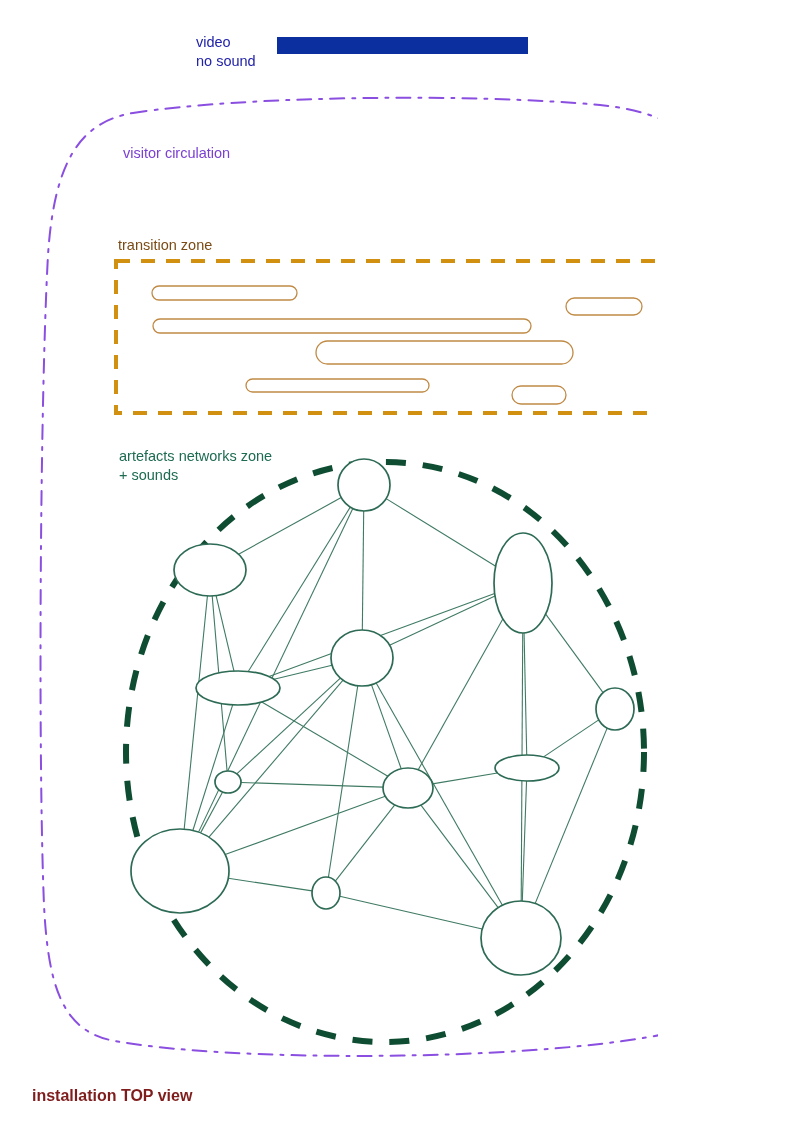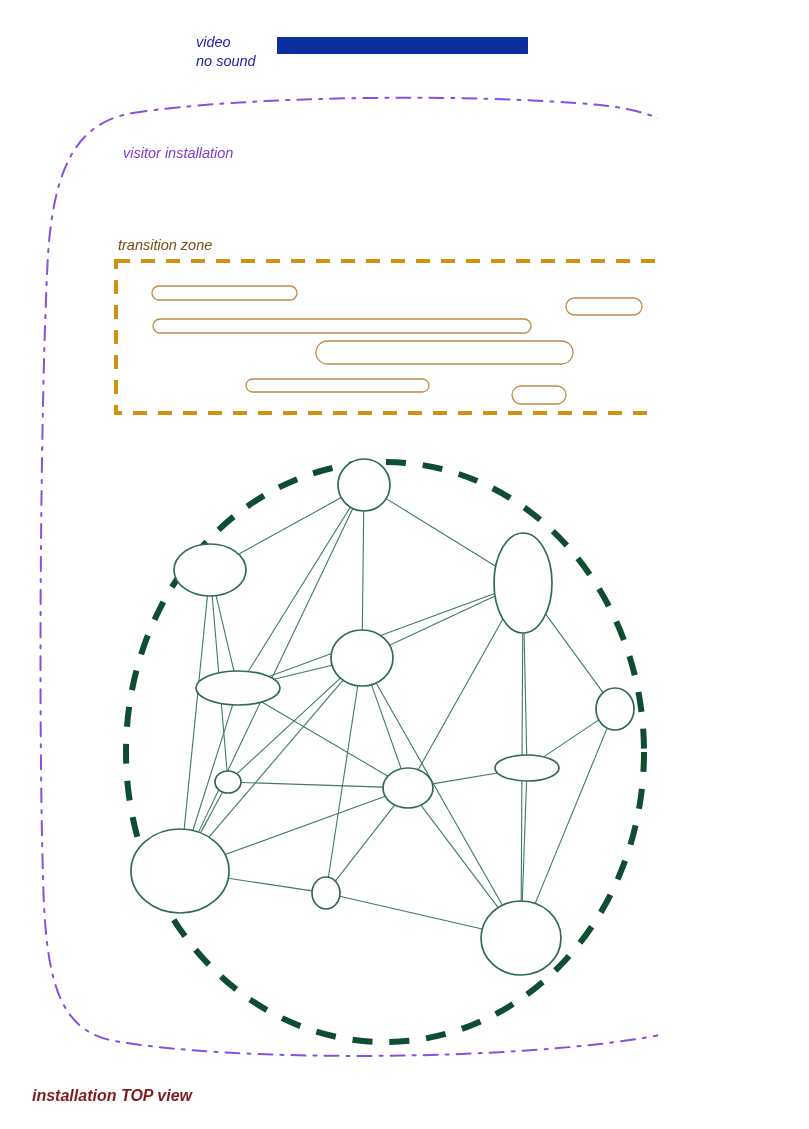--- a/index.html
+++ b/index.html
@@ -9,21 +9,20 @@
   }
   body {
     font-family: "Liberation Sans", sans-serif;
   }
   #canvas {
     position: relative;
     width: 658px;
     height: 1129px;
     background: #ffffff;
     overflow: hidden;
-    font-style: italic;
   }
   #diagram-svg {
     position: absolute;
     left: 0;
     top: 0;
     width: 809px;
     height: 1129px;
   }
   .lbl {
     position: absolute;
@@ -143,20 +142,22 @@
         <ellipse cx="521" cy="938" rx="40" ry="37" fill="#ffffff" stroke="#2e6b55" stroke-width="1.7"></ellipse>
       </g>
 
   </svg>
 
   <div id="video-bar" style="left: 277px; top: 37px; width: 251px; height: 17px; background: rgb(11, 47, 158);"></div>
 
   <div class="lbl" id="video-label">video
 no sound</div>
 
-  <div class="lbl" id="visitor-label">visitor installation</div>
+  <div class="lbl" id="visitor-label">visitor circulation</div>
 
   <div class="lbl" id="transition-label">transition zone</div>
 
+  <div class="lbl" id="artefacts-label">artefacts networks zone
++ sounds</div>
 
   <div class="lbl" id="footer-label">installation TOP view</div>
 
 </div>
 
 </body></html>

